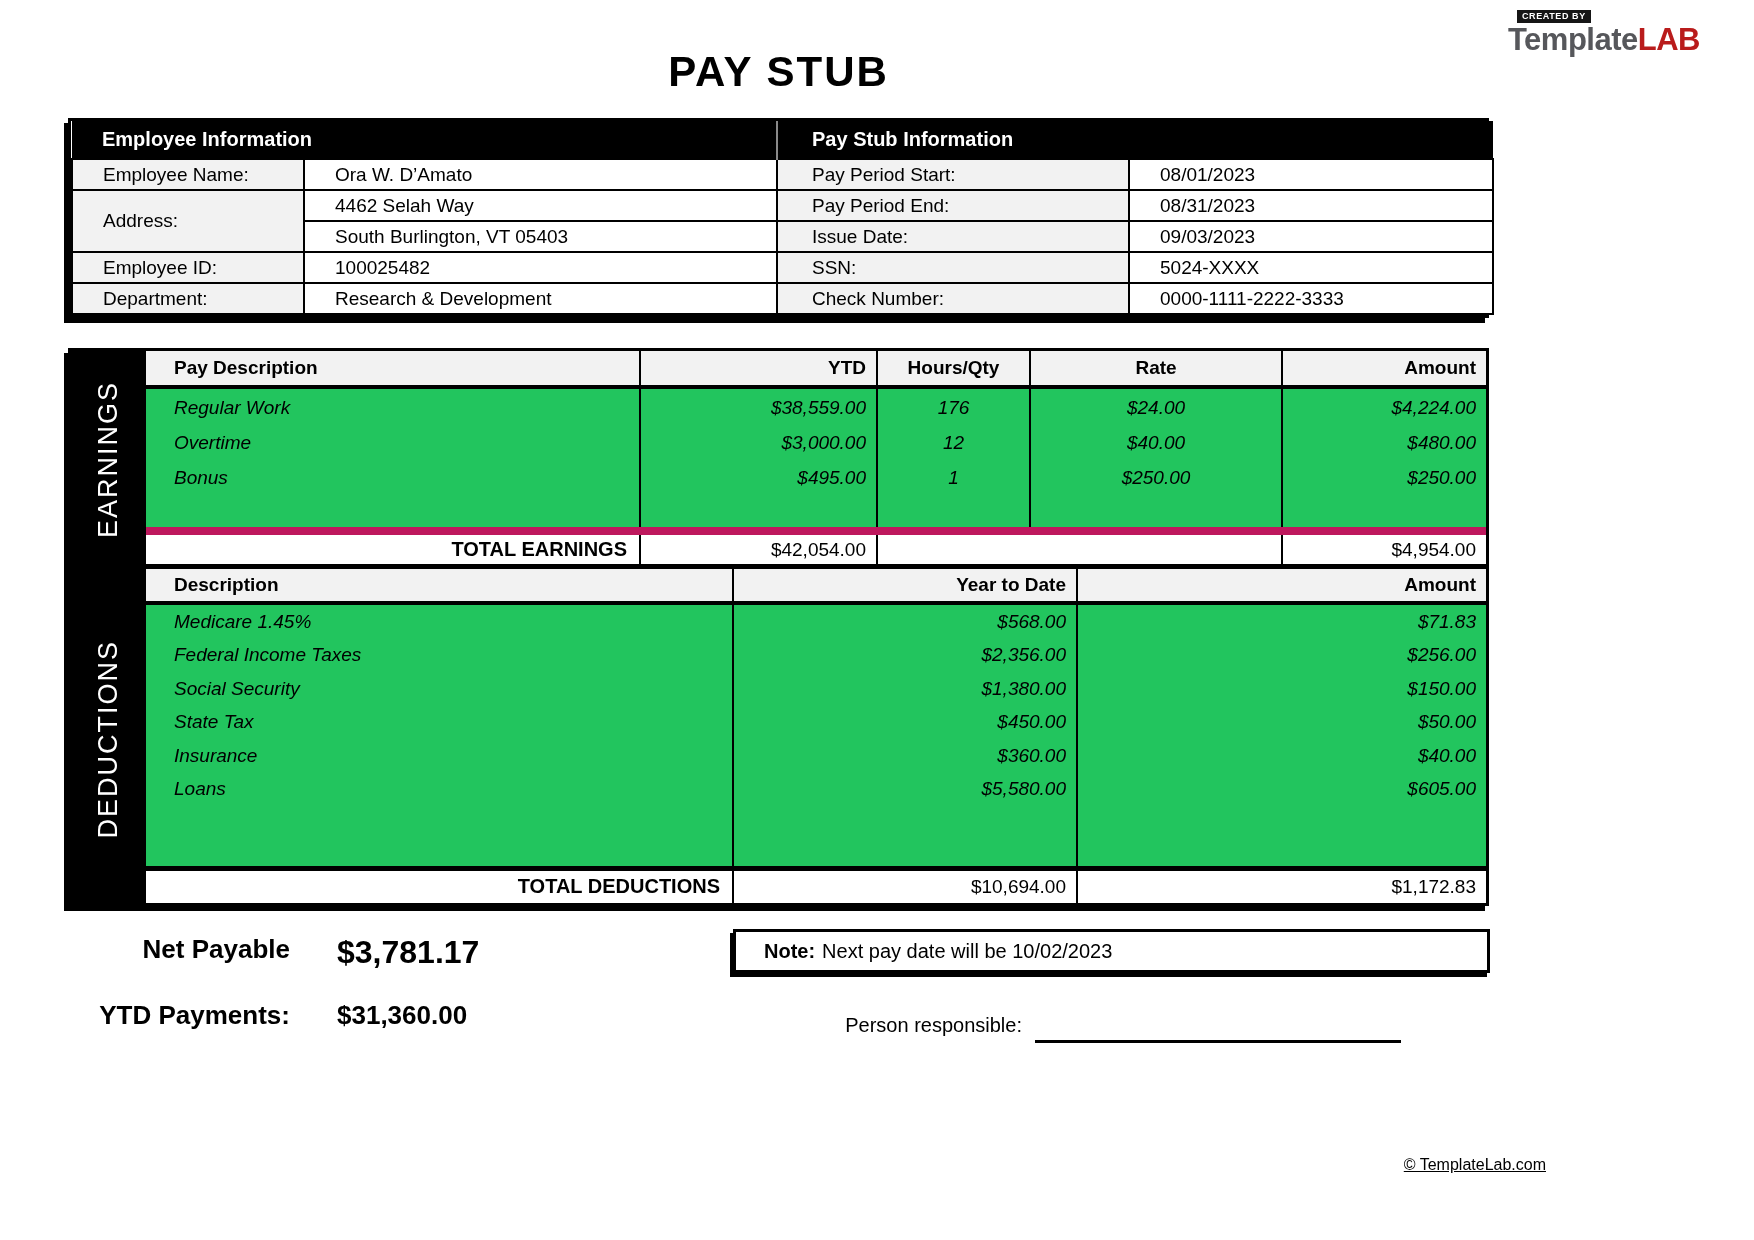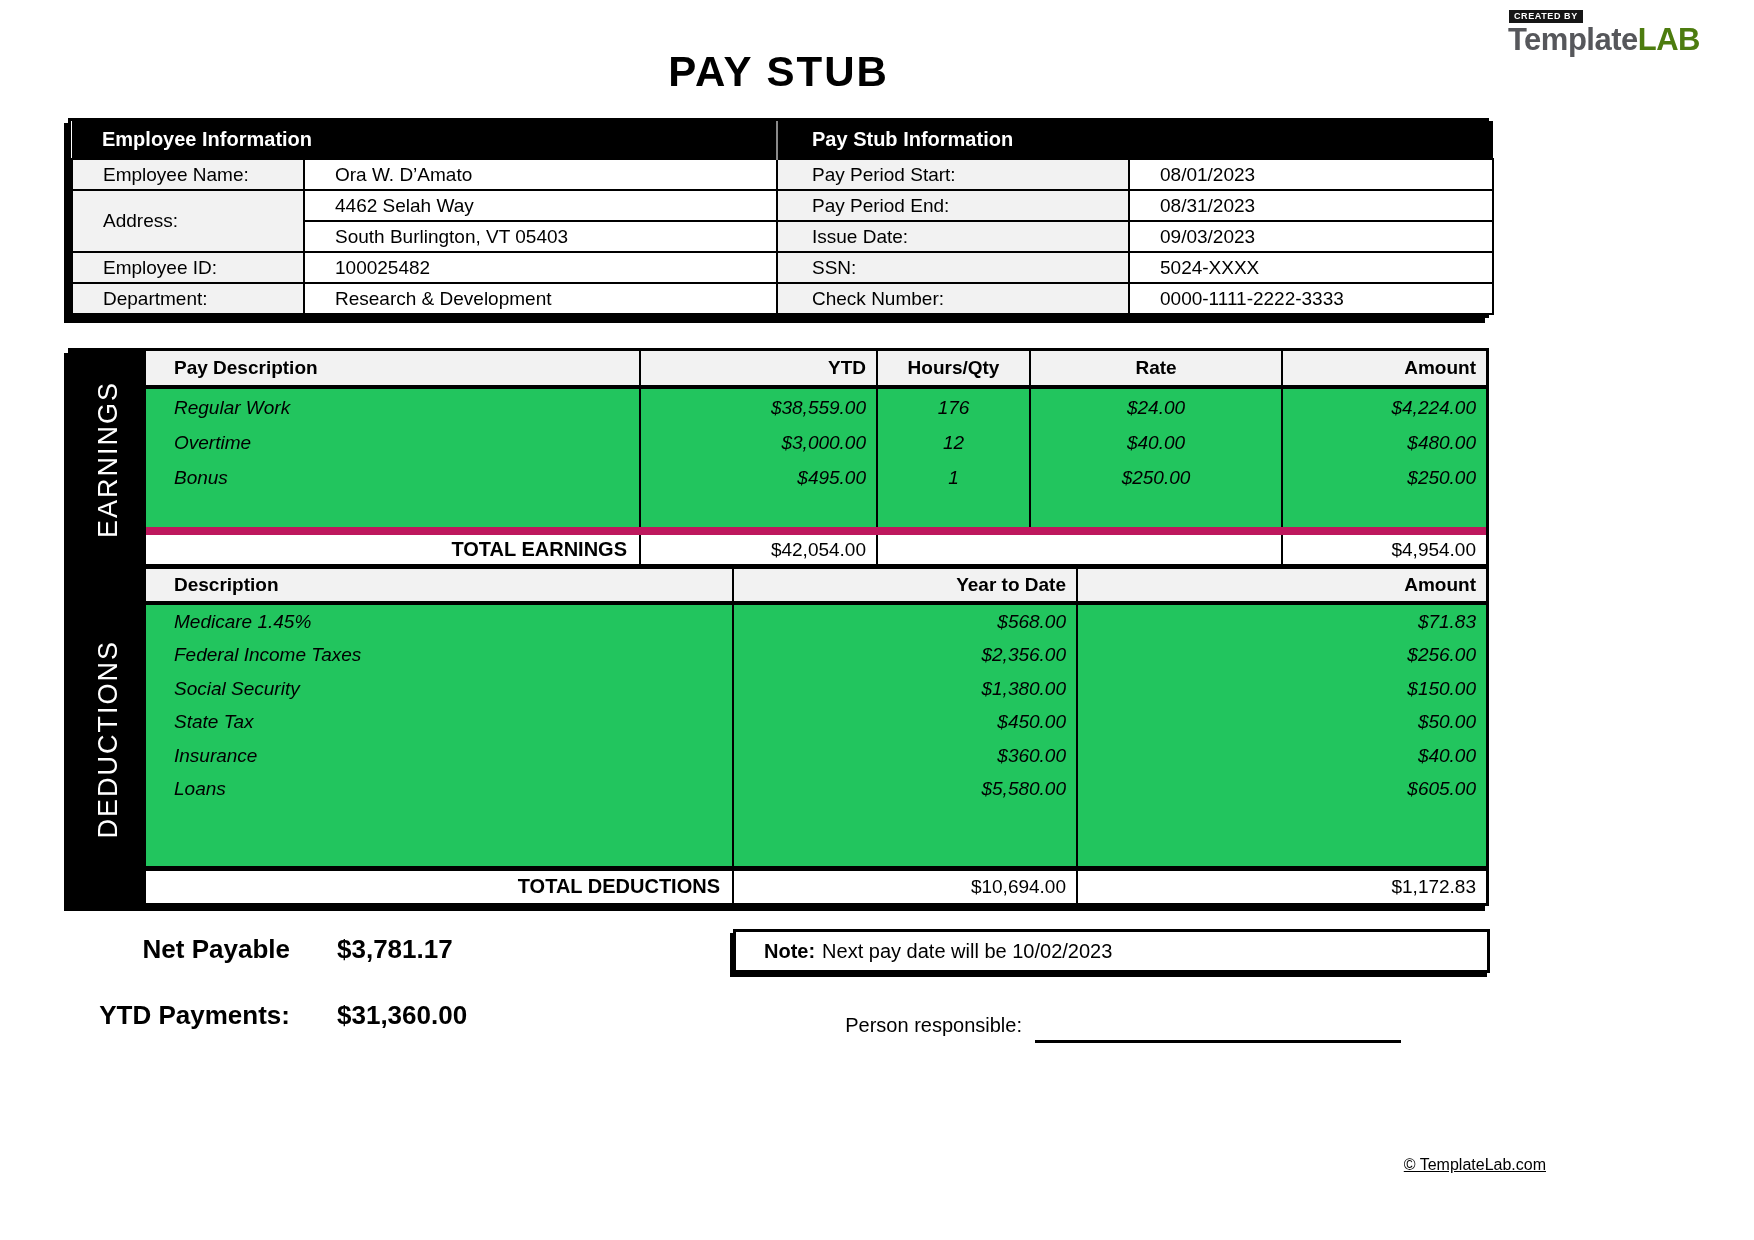--- a/index.html
+++ b/index.html
@@ -6,24 +6,24 @@
   body { background:#ffffff; }
   .page {
     position:relative; width:1754px; height:1240px; background:#ffffff;
     font-family:"Liberation Sans","DejaVu Sans",sans-serif; color:#000;
     overflow:hidden;
   }
 
   
   .logo { position:absolute; top:6px; right:54px; text-align:left; line-height:1; }
   .logo-badge { display:inline-block; background:#161616; color:#fff; font-size:9px;
-    font-weight:bold; letter-spacing:.6px; padding:2px 5px 2px 5px; margin-left:1px; }
+    font-weight:bold; letter-spacing:.6px; padding:2px 5px 2px 5px; margin-left:9px; }
   .logo-text { font-size:31px; font-weight:bold; letter-spacing:-0.5px; margin-top:1px; }
   .logo-template { color:#56575b; }
-  .logo-lab { color:#4d7c0f; }
+  .logo-lab { color:#b91c1c; }
 
   
   .title { position:absolute; left:68px; top:48px; width:1421px; text-align:center;
     font-size:42px; font-weight:bold; letter-spacing:2px; }
 
   
   .sheet { position:absolute; border:3px solid #000; box-shadow:-4px 5px 0 0 #000; background:#fff; }
 
   
   .info-wrap { left:68px; top:118px; width:1421px; }
@@ -70,21 +70,21 @@
   tr.total td { border-top:8px solid #be185d; height:33px; vertical-align:middle; }
   tr.total td.tlabel { font-weight:bold; text-align:right; padding-right:12px; font-size:20px; }
   table.ded { border-top:5px solid #000; }
   tr.total-d td { border-top:5px solid #000; height:34px; vertical-align:middle; }
   tr.total-d td.tlabel { font-weight:bold; text-align:right; padding-right:12px; font-size:20px; }
   tr.ebody td { height:144px; }
   tr.dbody td { height:266px; }
 
   
   .net-label  { position:absolute; left:68px;  top:934px;  width:222px; text-align:right; font-size:26px; font-weight:bold; }
-  .net-value  { position:absolute; left:337px; top:934px;  font-size:26px; font-weight:bold; }
+  .net-value  { position:absolute; left:337px; top:934px;  font-size:32px; font-weight:bold; }
   .ytdp-label { position:absolute; left:68px;  top:1000px; width:222px; text-align:right; font-size:26px; font-weight:bold; }
   .ytdp-value { position:absolute; left:337px; top:1000px; font-size:26px; font-weight:bold; }
 
   .note-box { position:absolute; left:733px; top:929px; width:757px; height:44px;
     border:3px solid #000; box-shadow:-3px 4px 0 0 #000; background:#fff;
     display:flex; align-items:center; padding-left:28px; font-size:20px; }
   .note-label { font-weight:bold; }
   .note-text { margin-left:7px; }
 
   .person-label { position:absolute; left:720px; top:1014px; width:302px; text-align:right; font-size:20px; }

